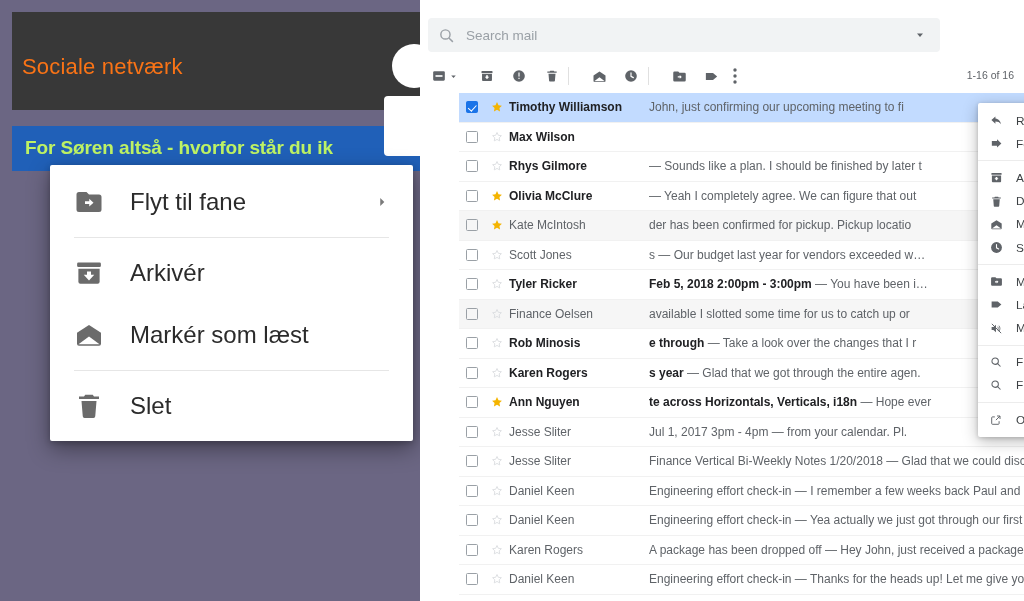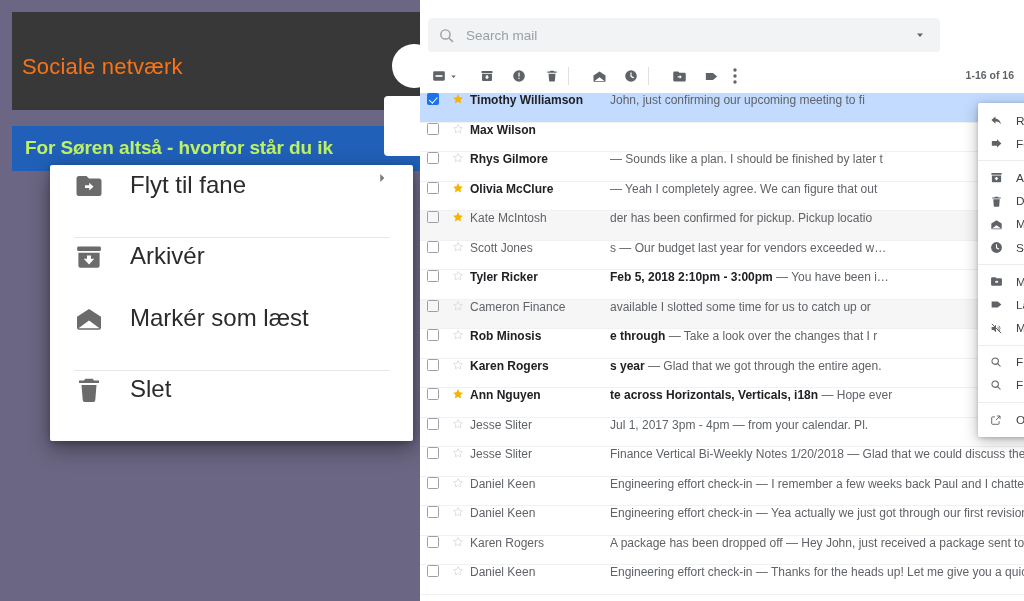--- a/index.html
+++ b/index.html
@@ -56,21 +56,21 @@
 
   
   #dk-menu {
     position: absolute; left: 50px; top: 165px; width: 363px;
     background: #ffffff;
     border-radius: 2px;
     box-shadow: 0 8px 22px rgba(0,0,0,0.38), 0 2px 6px rgba(0,0,0,0.22);
     padding: 6px 0 4px 0;
   }
   .dk-item {
-    display: flex; align-items: flex-start;
+    display: flex; align-items: center;
     height: 62px;
     padding: 0 24px;
     cursor: default;
   }
   .dk-ico { width: 56px; flex: 0 0 56px; display: flex; align-items: center; color: #666; }
   .dk-label { font-size: 24px; color: #2b2b2b; flex: 1 1 auto; white-space: nowrap; }
   .dk-arrow { width: 18px; color: #777; display: flex; justify-content: flex-end; }
   .dk-sep { height: 1px; background: #e6e6e6; margin: 4px 24px 4px 24px; }
 
   
@@ -85,42 +85,43 @@
     display: flex; align-items: center;
   }
   #search-icon { width: 36px; display: flex; justify-content: center; color: #9aa0a6; }
   #search-input {
     flex: 1 1 auto; border: 0; background: transparent; outline: none;
     font-family: inherit; font-size: 13.5px; color: #3c4043;
   }
   #search-input::placeholder { color: #9aa0a6; }
   #search-dropdown { width: 40px; display: flex; justify-content: center; color: #5f6368; }
 
-  #toolbar { position: absolute; left: 0; top: 58px; width: 604px; height: 35px; font-weight: bold; }
+  #toolbar { position: absolute; left: 0; top: 58px; width: 604px; height: 35px; }
   .tb-btn {
     position: absolute; top: 7px; width: 22px; height: 22px;
     display: flex; align-items: center; justify-content: center;
     color: #5f6368;
   }
   .tb-div { position: absolute; top: 9px; width: 1px; height: 18px; background: #e0e0e0; }
   #tb-count {
     position: absolute; right: 10px; top: 11px;
     font-size: 10.5px; color: #5f6368; white-space: nowrap;
   }
 
   
   #mail-list { position: absolute; left: 0; top: 93px; width: 604px; height: 508px; overflow: hidden; }
   .mail-row {
     position: relative;
-    display: flex; align-items: flex-start;
+    display: flex; align-items: center;
     height: 29.5px;
     border-bottom: 1px solid #f1f1f1;
     font-size: 12px;
     background: #ffffff;
     overflow: hidden;
+    margin-left: 39px;
   }
   .mail-row.read { background: #f6f6f6; }
   .mail-row.selected { background: #c2dbff; }
   .cb { flex: 0 0 26px; display: flex; justify-content: center; align-items: center; }
   .cbx {
     width: 12px; height: 12px; border: 1.5px solid #9aa0a6; border-radius: 1.5px;
     display: block;
   }
   .cbx.on { background: #1a73e8; border-color: #1a73e8; position: relative; }
   .cbx.on::after {
@@ -401,32 +402,32 @@
         <div class="mail-row">
           <span class="cb">
             <span class="cbx"></span>
           </span>
           <span class="star">
             <svg width="12" height="12" viewBox="0 0 24 24" fill="none" stroke="#dadce0" stroke-width="1.8">
               <path d="M12 3l2.7 5.6 6.1.8-4.4 4.3 1.1 6.1-5.5-2.9-5.5 2.9 1.1-6.1L3.2 9.4l6.1-.8z"></path>
             </svg>
           </span>
           <span class="sender unread">Tyler Ricker</span>
-          <span class="msg"><span class="subj">Feb 5, 2018 2:10pm - 3:00pm</span><span class="snip"> — You have been i…</span></span>
+          <span class="msg"><span class="subj">Feb 5, 2018 2:00pm - 3:00pm</span><span class="snip"> — You have been i…</span></span>
         </div>
         <div class="mail-row read">
           <span class="cb">
             <span class="cbx"></span>
           </span>
           <span class="star">
             <svg width="12" height="12" viewBox="0 0 24 24" fill="none" stroke="#dadce0" stroke-width="1.8">
               <path d="M12 3l2.7 5.6 6.1.8-4.4 4.3 1.1 6.1-5.5-2.9-5.5 2.9 1.1-6.1L3.2 9.4l6.1-.8z"></path>
             </svg>
           </span>
-          <span class="sender readc">Cameron Finance</span>
+          <span class="sender readc">Finance Oelsen</span>
           <span class="msg"><span class="subj norm"></span><span class="snip">available I slotted some time for us to catch up or</span></span>
         </div>
         <div class="mail-row">
           <span class="cb">
             <span class="cbx"></span>
           </span>
           <span class="star">
             <svg width="12" height="12" viewBox="0 0 24 24" fill="none" stroke="#dadce0" stroke-width="1.8">
               <path d="M12 3l2.7 5.6 6.1.8-4.4 4.3 1.1 6.1-5.5-2.9-5.5 2.9 1.1-6.1L3.2 9.4l6.1-.8z"></path>
             </svg>

